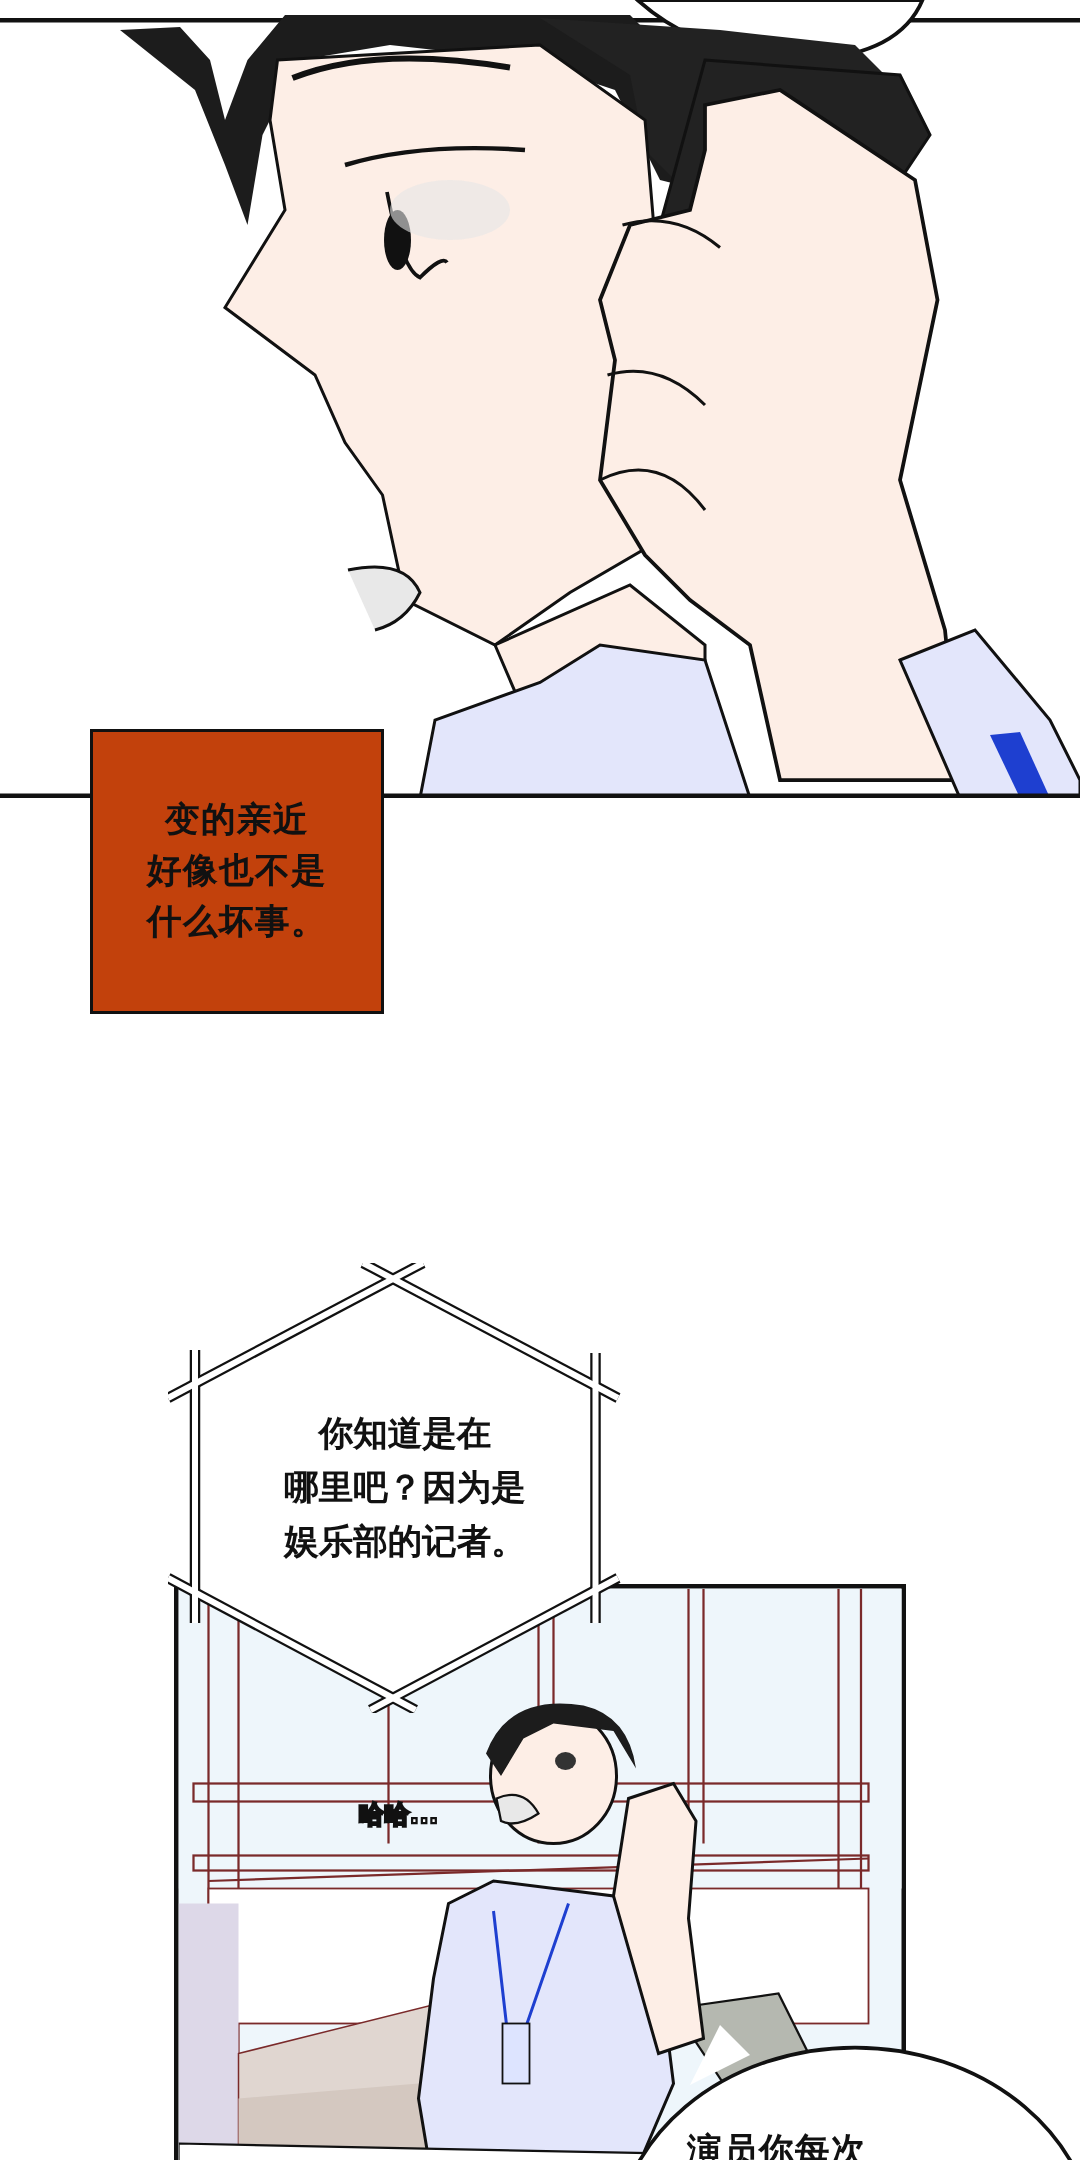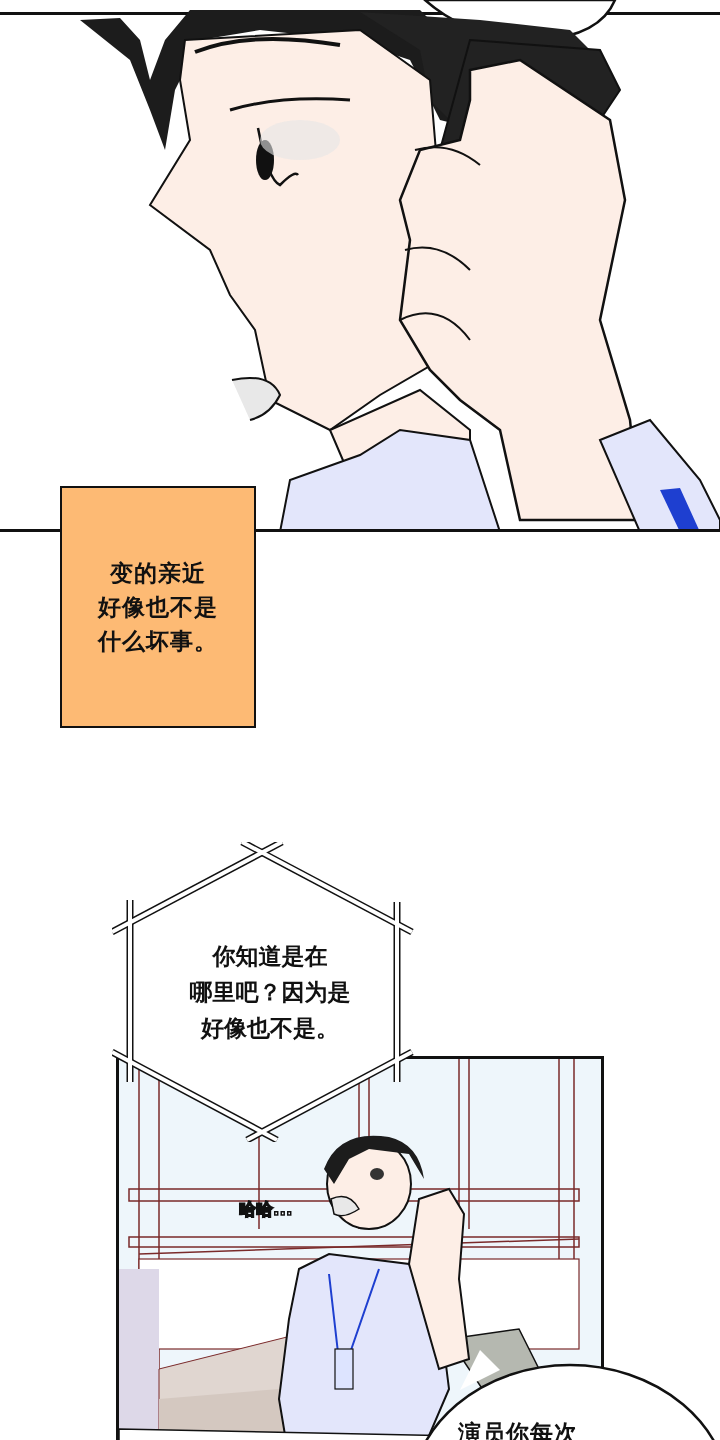--- a/index.html
+++ b/index.html
@@ -6,21 +6,21 @@
   body { width: 720px; height: 1440px; position: relative; overflow: hidden;
          font-family: "DejaVu Sans", "Liberation Sans", sans-serif; }
   .abs { position: absolute; }
 
   
   #panel1 { left: 0; top: 0; width: 720px; height: 532px; overflow: hidden; background: #fff; }
   #panel1 .border-top { position: absolute; left: 0; top: 12px; width: 720px; height: 3px; background: #111; }
   #panel1 .border-bottom { position: absolute; left: 0; top: 529px; width: 720px; height: 3px; background: #111; }
 
   
-  #narration { left: 60px; top: 486px; width: 196px; height: 242px; border: 2px solid #111; background: #fdba74; box-sizing: border-box;
+  #narration { left: 60px; top: 486px; width: 196px; height: 190px; border: 2px solid #111; background: #c2410c; box-sizing: border-box;
                display: flex; align-items: center; justify-content: center; }
   #narration .txt { font-size: 23px; line-height: 34px; color: #111; font-weight: bold; text-align: center; white-space: pre-line; letter-spacing: 1px; }
 
   
   #hex-bubble { left: 112px; top: 842px; width: 308px; height: 300px; }
   #hex-text { left: 150px; top: 938px; width: 240px; text-align: center; font-size: 23px; line-height: 36px; color: #111; font-weight: bold; white-space: pre-line; }
 
   
   #panel2 { left: 116px; top: 1056px; width: 488px; height: 400px; border: 3px solid #111; border-bottom: none; box-sizing: border-box;
             overflow: hidden; background: #eef6fb; }
@@ -135,21 +135,21 @@
     <line x1="130" y1="0" x2="300" y2="90"></line>
     <line x1="170" y1="0" x2="0" y2="90"></line>
     <line x1="18" y1="58" x2="18" y2="240"></line>
     <line x1="285" y1="60" x2="285" y2="240"></line>
     <line x1="0" y1="210" x2="165" y2="298"></line>
     <line x1="300" y1="210" x2="135" y2="298"></line>
   </g>
 </svg>
 <div id="hex-text" class="abs">你知道是在
 哪里吧？因为是
-好像也不是。</div>
+娱乐部的记者。</div>
 
 <div id="sfx" class="abs">哈哈...</div>
 
 <svg id="bottom-bubble" class="abs" width="330" height="200">
   <ellipse cx="170" cy="150" rx="160" ry="135" fill="#ffffff" stroke="#111" stroke-width="2.5"></ellipse>
   <path d="M60,40 L80,0 L100,20 Z" fill="#ffffff" stroke="none"></path>
 </svg>
 <div id="bottom-text" class="abs">演员你每次</div>
 
 </body></html>

